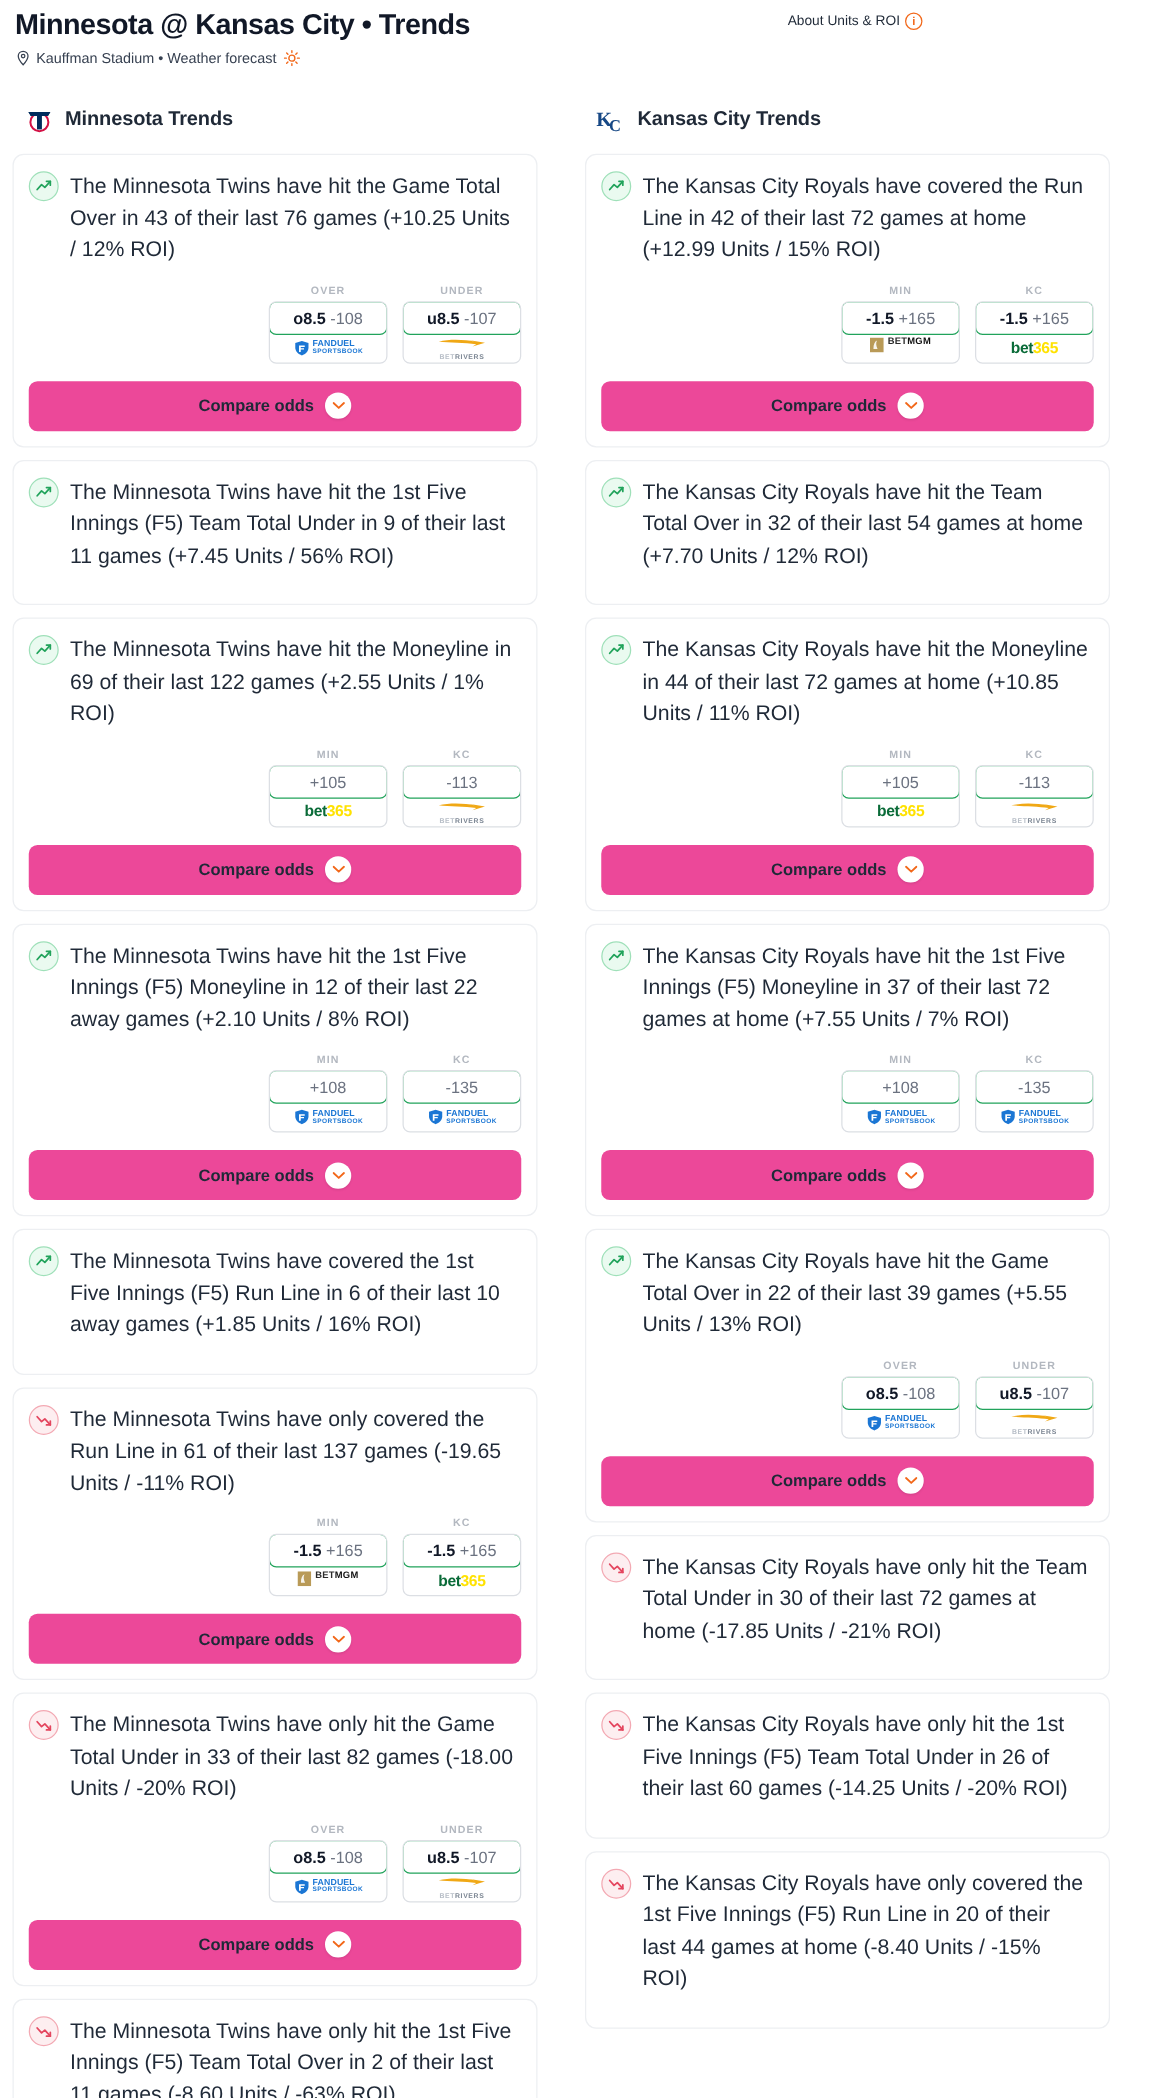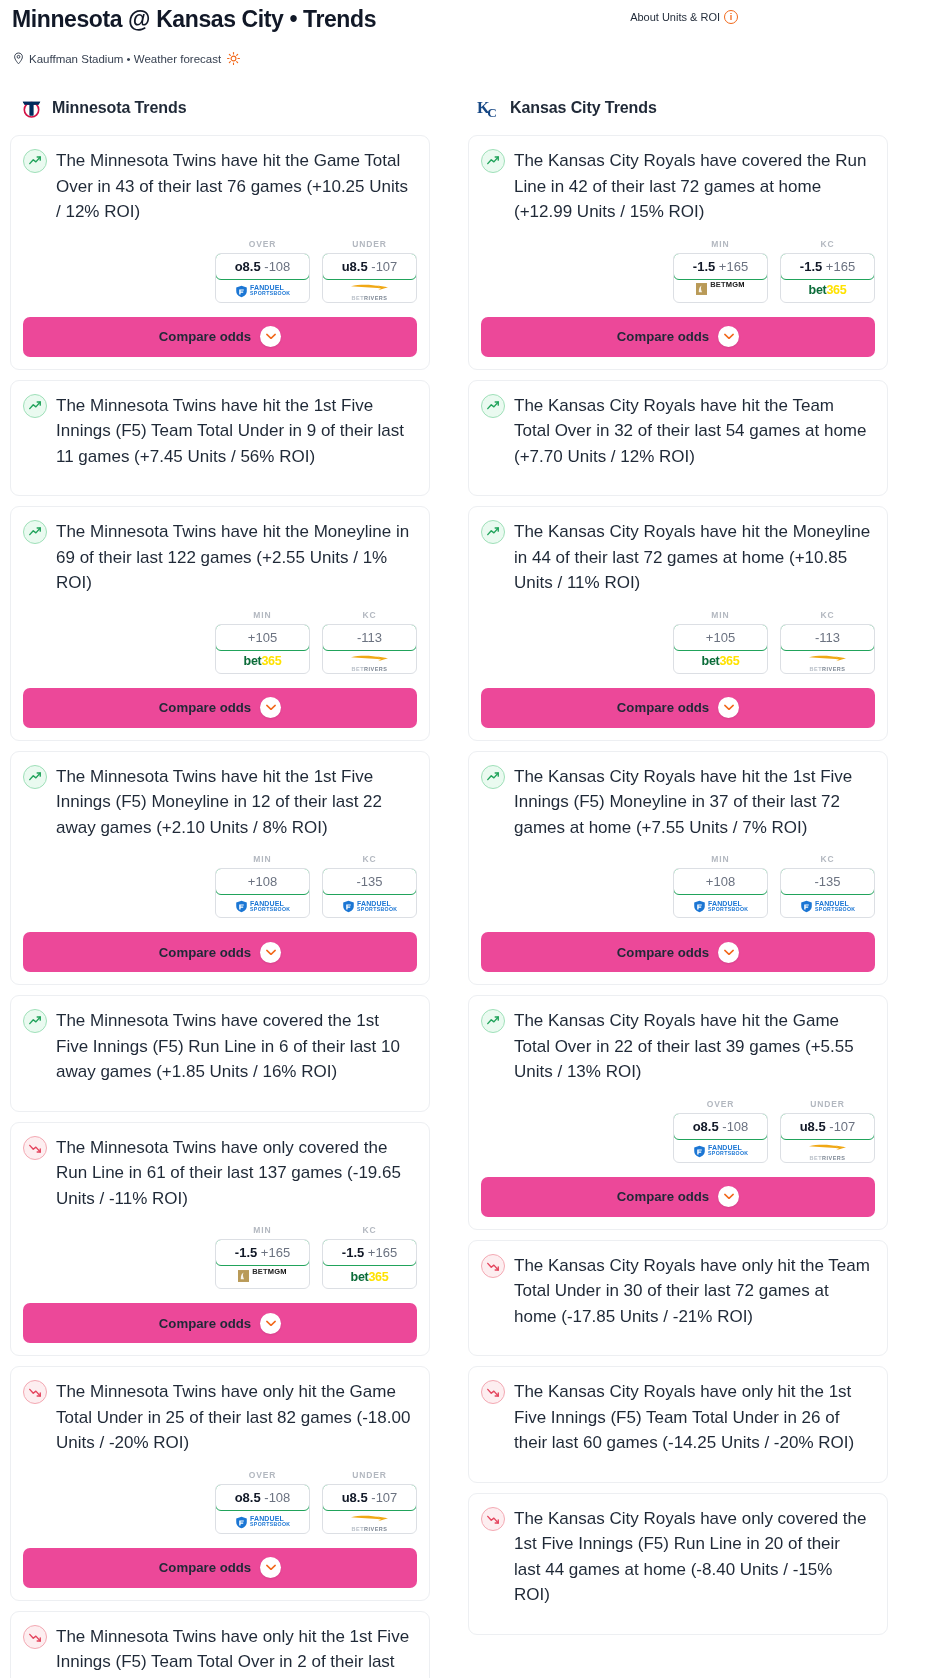--- a/index.html
+++ b/index.html
@@ -28,21 +28,21 @@
     font-size: 11px; color: #1f2937; white-space: nowrap; padding-top: 4px;
   }
   .info-badge {
     width: 14px; height: 14px; border-radius: 50%;
     border: 1.3px solid #f2681a; color: #f2681a;
     font-size: 9px; font-weight: 700; line-height: 12px; text-align: center;
     display: inline-block;
   }
   .venue {
     display: flex; align-items: center; gap: 5px;
-    margin-top: 20px; padding-left: 3px;
+    margin-top: 8px; padding-left: 3px;
     font-size: 11.5px; color: #374151; text-align: right;
   }
   .pin-icon { display: inline-flex; color: #374151; }
   .sun-icon { display: inline-flex; margin-left: 1px; }
 
   
   .columns {
     display: flex; gap: 38px; margin-top: 30px; align-items: flex-start;
   }
   .column { width: 420px; flex: 0 0 420px; }
@@ -411,21 +411,21 @@
           </div>
         </div>
         <div class="card">
           <div class="card-body">
             <span class="trend-icon down">
               <svg width="14" height="14" viewBox="0 0 16 16">
                 <polyline points="2,5 6,9.5 9,7 14,12.5" fill="none" stroke="#e4455e" stroke-width="1.6" stroke-linecap="round" stroke-linejoin="round"></polyline>
                 <polyline points="10.5,12.5 14,12.5 14,9" fill="none" stroke="#e4455e" stroke-width="1.6" stroke-linecap="round" stroke-linejoin="round"></polyline>
               </svg>
             </span>
-            <span class="trend-text">The Minnesota Twins have only hit the Game Total Under in 25 of their last 82 games (-18.00 Units / -20% ROI)</span>
+            <span class="trend-text">The Minnesota Twins have only hit the Game Total Under in 33 of their last 82 games (-18.00 Units / -20% ROI)</span>
           </div>
           <div class="odds-row">
             <div class="odds-cell">
               <div class="odds-label">OVER</div>
               <div class="odds-box">
                 <div class="odds-value"><span class="pt">o8.5</span> <span class="px">-108</span></div>
                 <div class="odds-book">
                   <span class="bk-fanduel">
                     <span class="fd-shield"><svg width="13" height="13" viewBox="0 0 16 16">
                         <path d="M8 1 L14.5 3 V7.5 C14.5 11.5 11.5 14 8 15.2 C4.5 14 1.5 11.5 1.5 7.5 V3 Z" fill="#1b76d4"></path>

